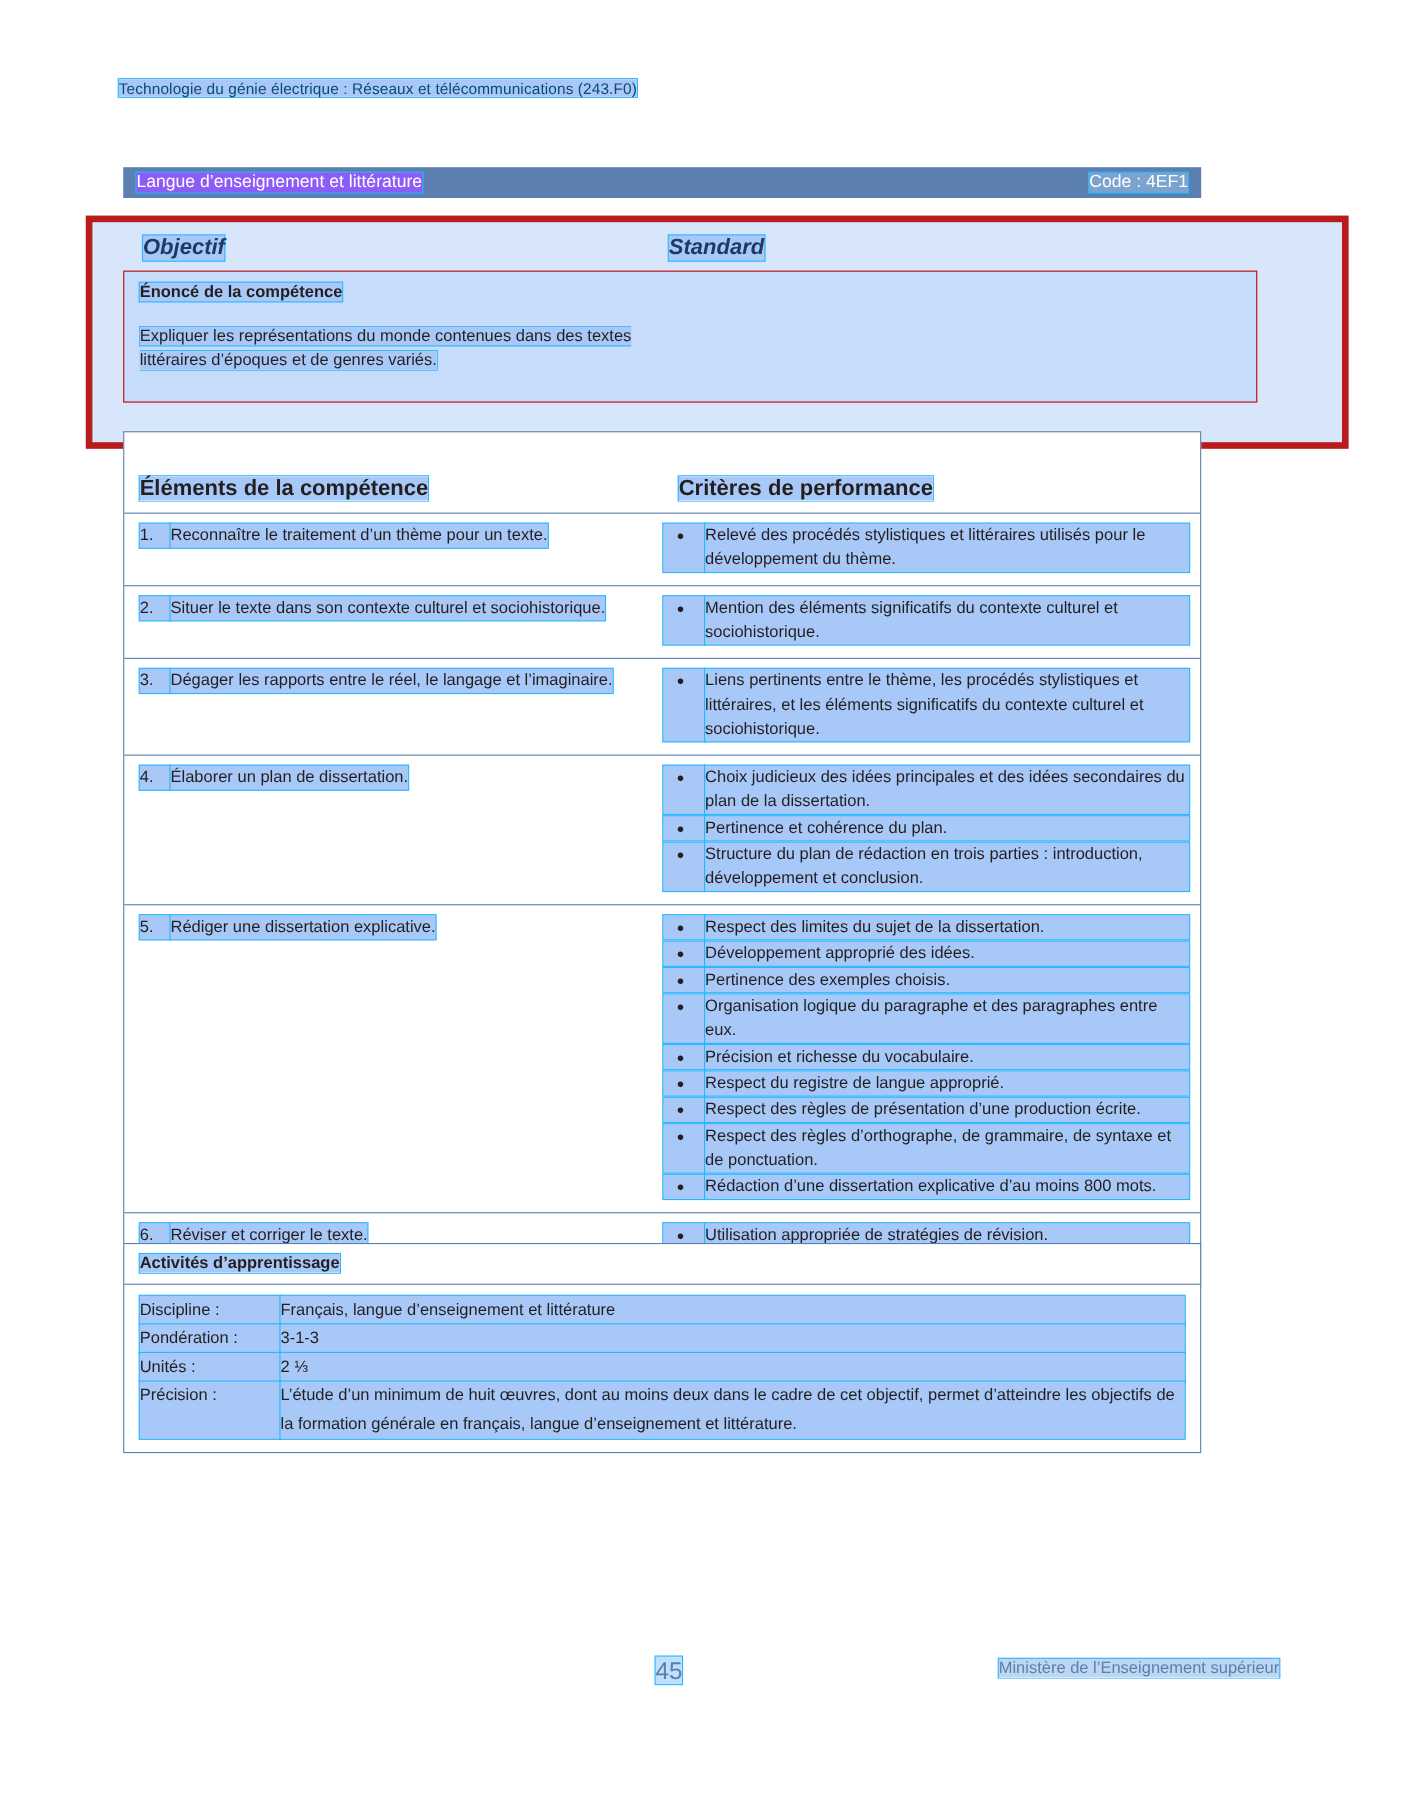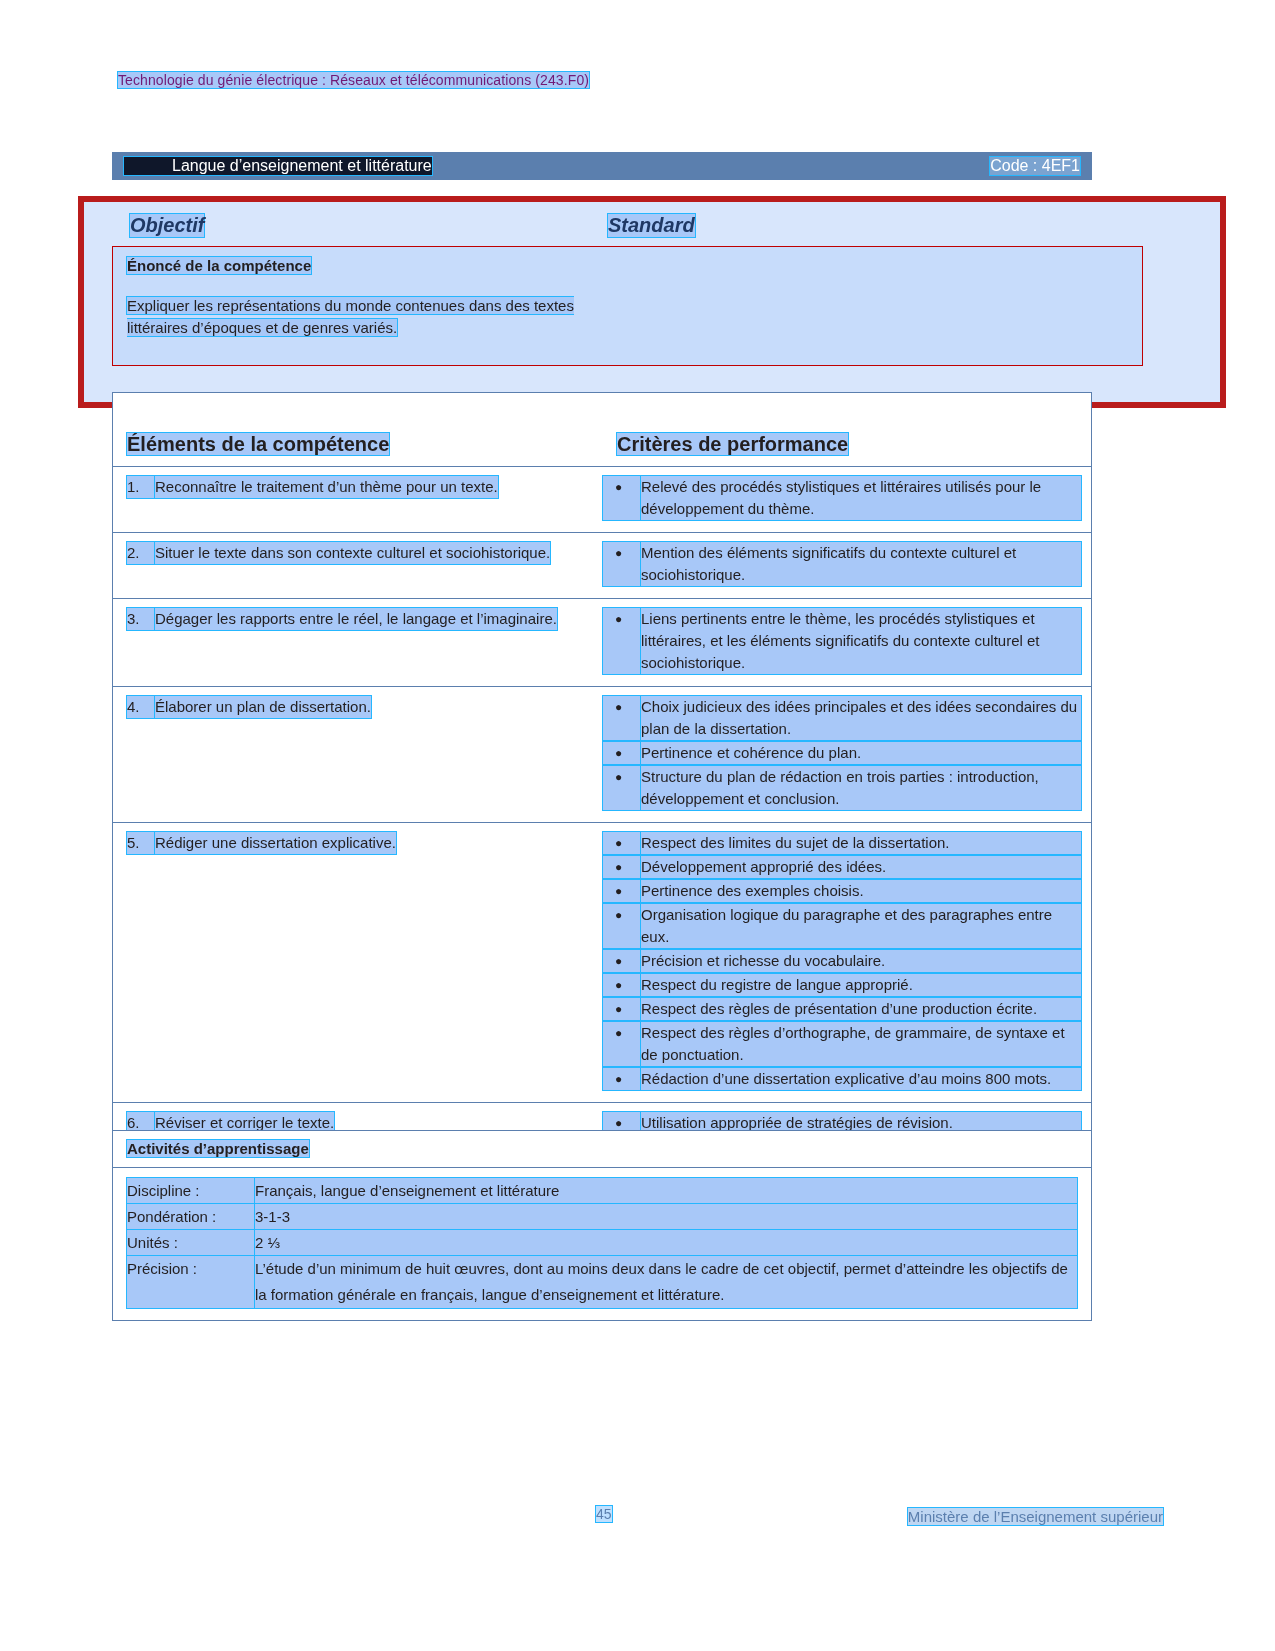--- a/index.html
+++ b/index.html
@@ -24,24 +24,24 @@
 
   
   .sel {
     background: #a8c8f8;
     box-shadow: 0 0 0 1px #25b7ff;
     display: inline;
   }
 
   .header-note {
     position: absolute;
-    left: 118px;
+    left: 108px;
     top: 72px;
     font-size: 14px;
-    color: #701a75;
+    color: #0c4a6e;
     letter-spacing: 0.1px;
   }
 
   
   .course-bar {
     position: absolute;
     left: 112px;
     top: 152px;
     width: 980px;
     height: 28px;
@@ -205,42 +205,42 @@
   .act-line .lbl {
     width: 128px;
     flex: none;
   }
   .act-line .val { flex: 1; }
 
   .footer-page {
     position: absolute;
     left: 596px;
     top: 1506px;
-    font-size: 14px;
+    font-size: 22px;
     color: #5b7fae;
   }
   .footer-right {
     position: absolute;
     right: 112px;
     top: 1508px;
     font-size: 15px;
     color: #5b7fae;
   }
 </style>
 </head>
 <body>
 
 <div class="page">
 
   <div class="header-note">
     <span class="sel">Technologie du génie électrique : Réseaux et télécommunications (243.F0)</span>
   </div>
 
   <div class="course-bar">
-    <span class="sel" style="background:#0f172a;box-shadow:0 0 0 1px #25b7ff;padding-left:48px;">Langue d’enseignement et littérature</span>
+    <span class="sel" style="background:#8b5cf6;box-shadow:0 0 0 1px #25b7ff;">Langue d’enseignement et littérature</span>
     <span class="sel" style="background:#7ba3d0;box-shadow:0 0 0 1px #25b7ff;">Code : 4EF1</span>
   </div>
 
   <div class="obj-std-block">
     <div class="obj-std-row" style="position:relative;left:34px;top:6px;width:946px;">
       <span class="obj-label sel">Objectif</span>
       <span class="std-label sel">Standard</span>
     </div>
   </div>
 

